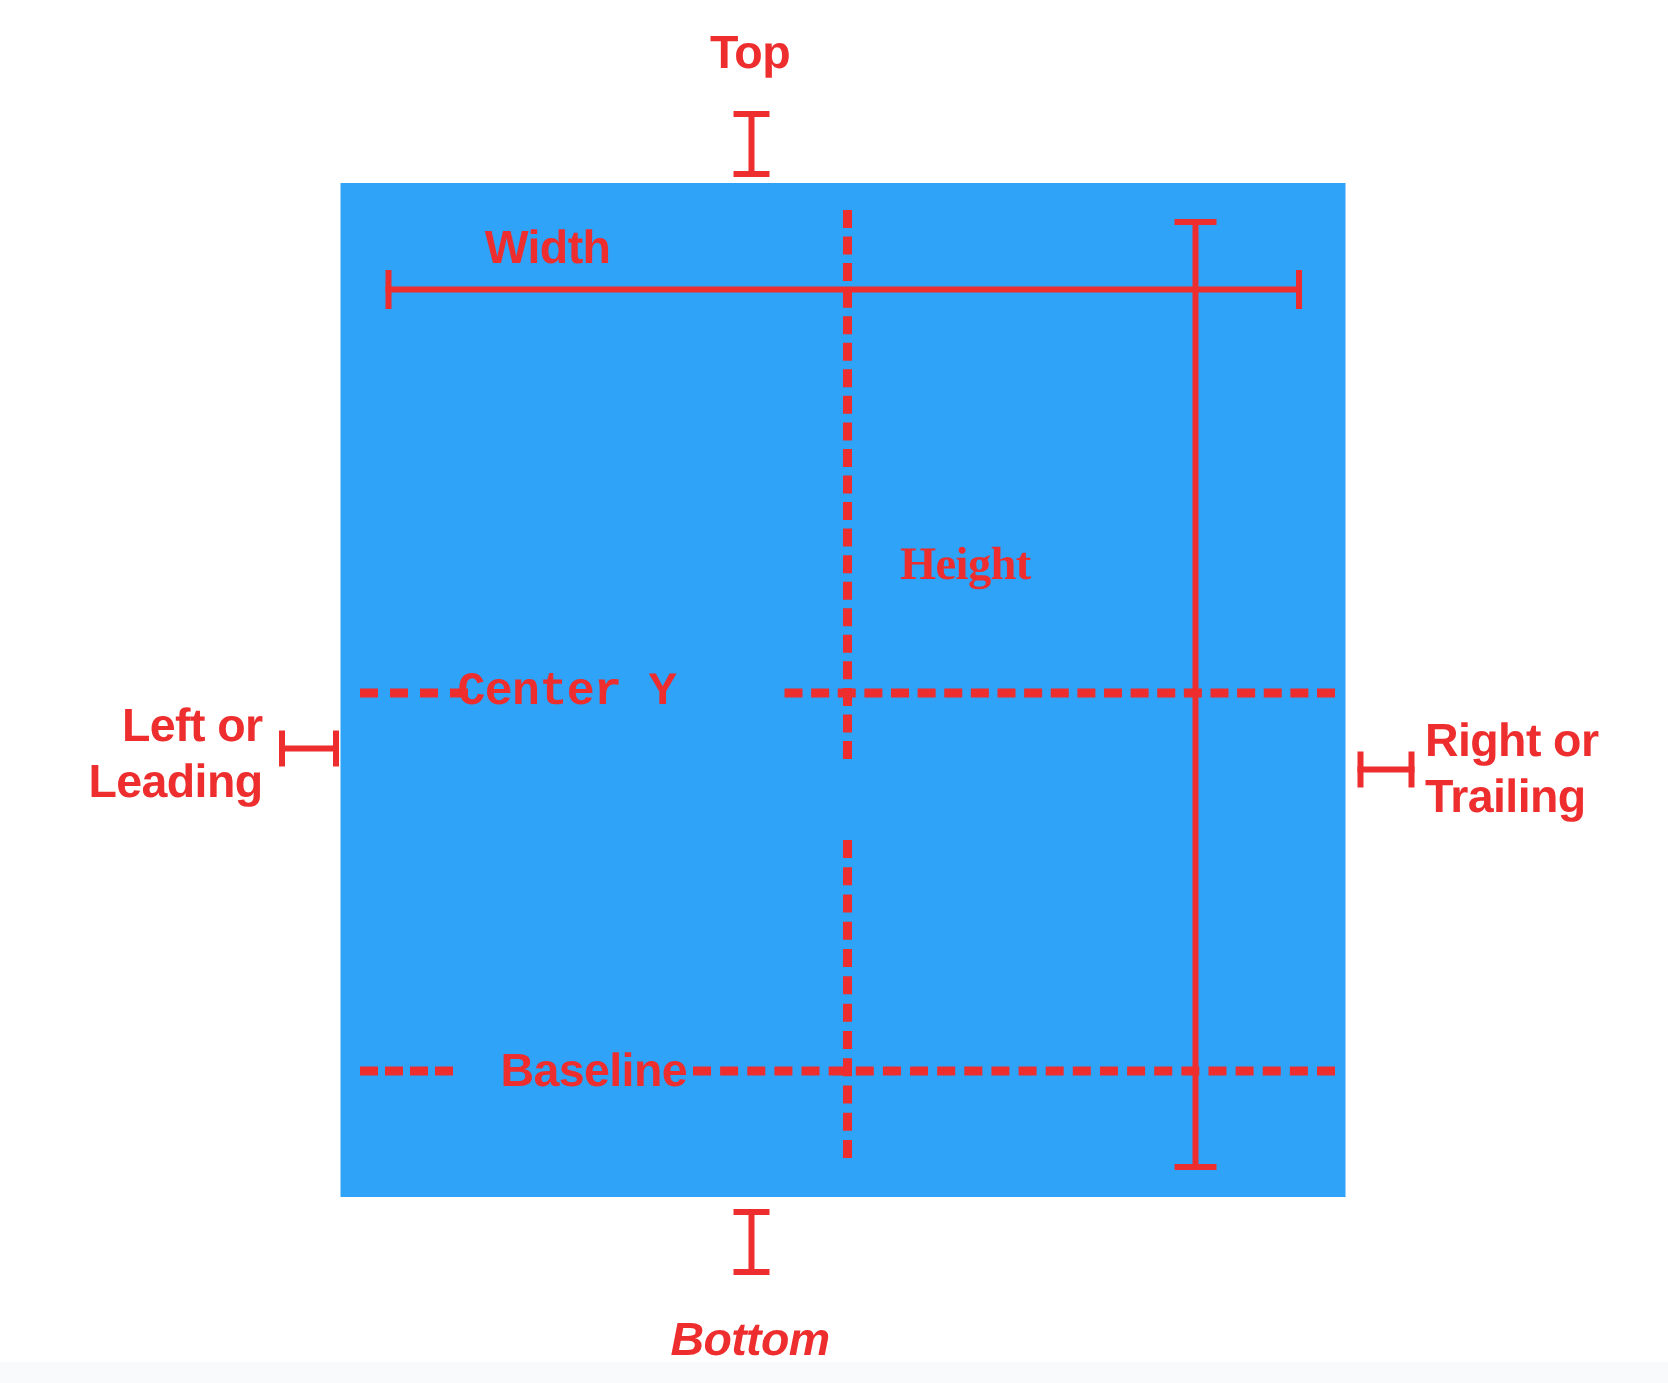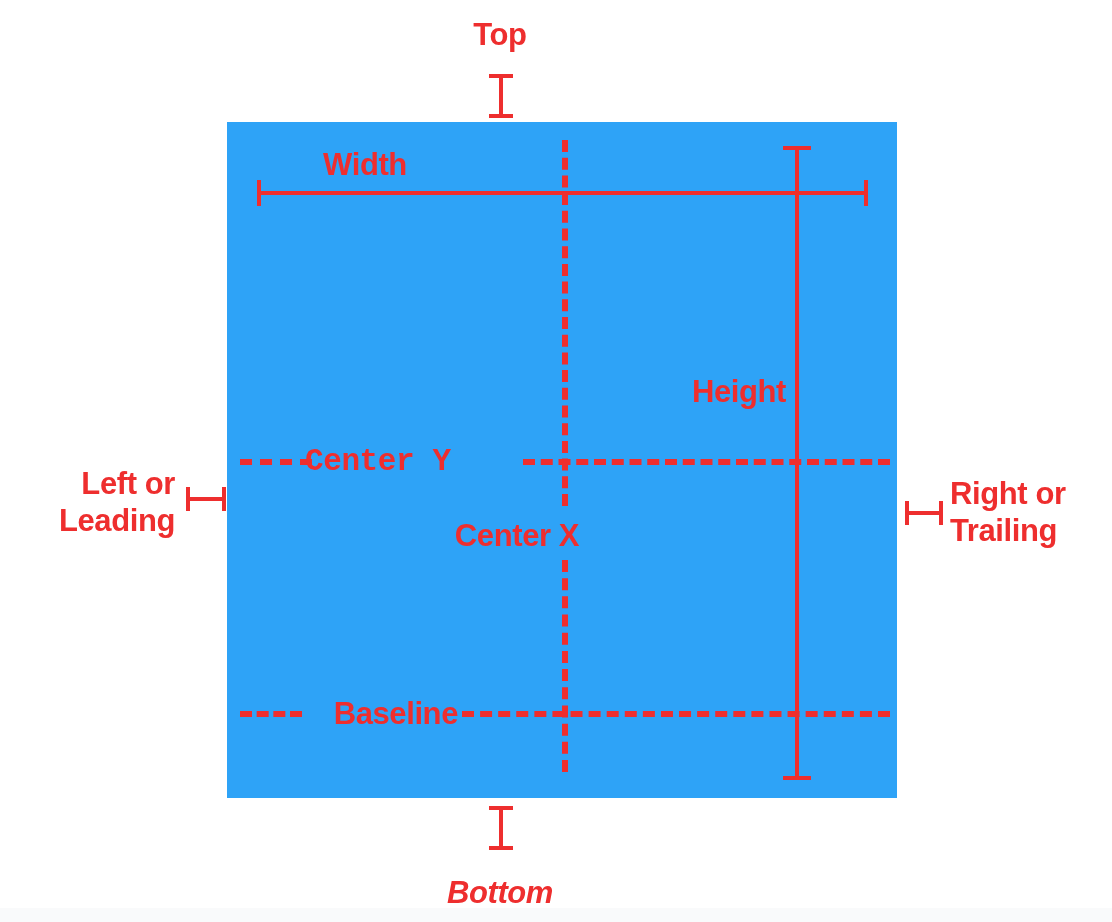--- a/index.html
+++ b/index.html
@@ -47,21 +47,21 @@
     line-height: 37px;
     letter-spacing: -0.4px;
     white-space: pre-line;
   }
   .label.center-align { text-align: center; }
   .label.right-align  { text-align: right; }
 
   #label-top      { left: 400px; top: 16px;  width: 200px; }
   #label-bottom   { left: 400px; top: 874px; width: 200px; font-style: italic; }
   #label-width    { left: 260px; top: 146px; width: 210px; text-align: center; }
-  #label-height   { left: 600px; top: 373px; width: 186px; text-align: right; }
+  #label-height   { left: 600px; top: 357px; width: 186px; text-align: left; font-family: Liberation Serif, serif; }
   #label-centerY  { left: 305px; top: 443px; width: 214px; text-align: left; font-family: Liberation Mono, monospace; }
   #label-centerX  { left: 392px; top: 517px; width: 250px; text-align: center; }
   #label-baseline { left: 188px; top: 695px; width: 270px; text-align: right; }
   #label-left     { left: 0px;   top: 465px; width: 175px; text-align: right; }
   #label-right    { left: 950px; top: 475px; width: 162px; text-align: left; }
 
   
   .stroke-h {
     position: absolute;
     height: 4px;
@@ -165,21 +165,20 @@
   <div class="label center-align" id="label-top">Top</div>
 
   <div class="label center-align" id="label-bottom">Bottom</div>
 
   <div class="label" id="label-width">Width</div>
 
   <div class="label right-align" id="label-height">Height</div>
 
   <div class="label right-align" id="label-centerY">Center Y</div>
 
-  <div class="label center-align" id="label-centerX">Center X</div>
 
   <div class="label right-align" id="label-baseline">Baseline</div>
 
   <div class="label" id="label-right">Right or
 Trailing</div>
 
   <div class="label right-align" id="label-left">Left or
 Leading</div>
 
   <div id="footer-strip"></div>

